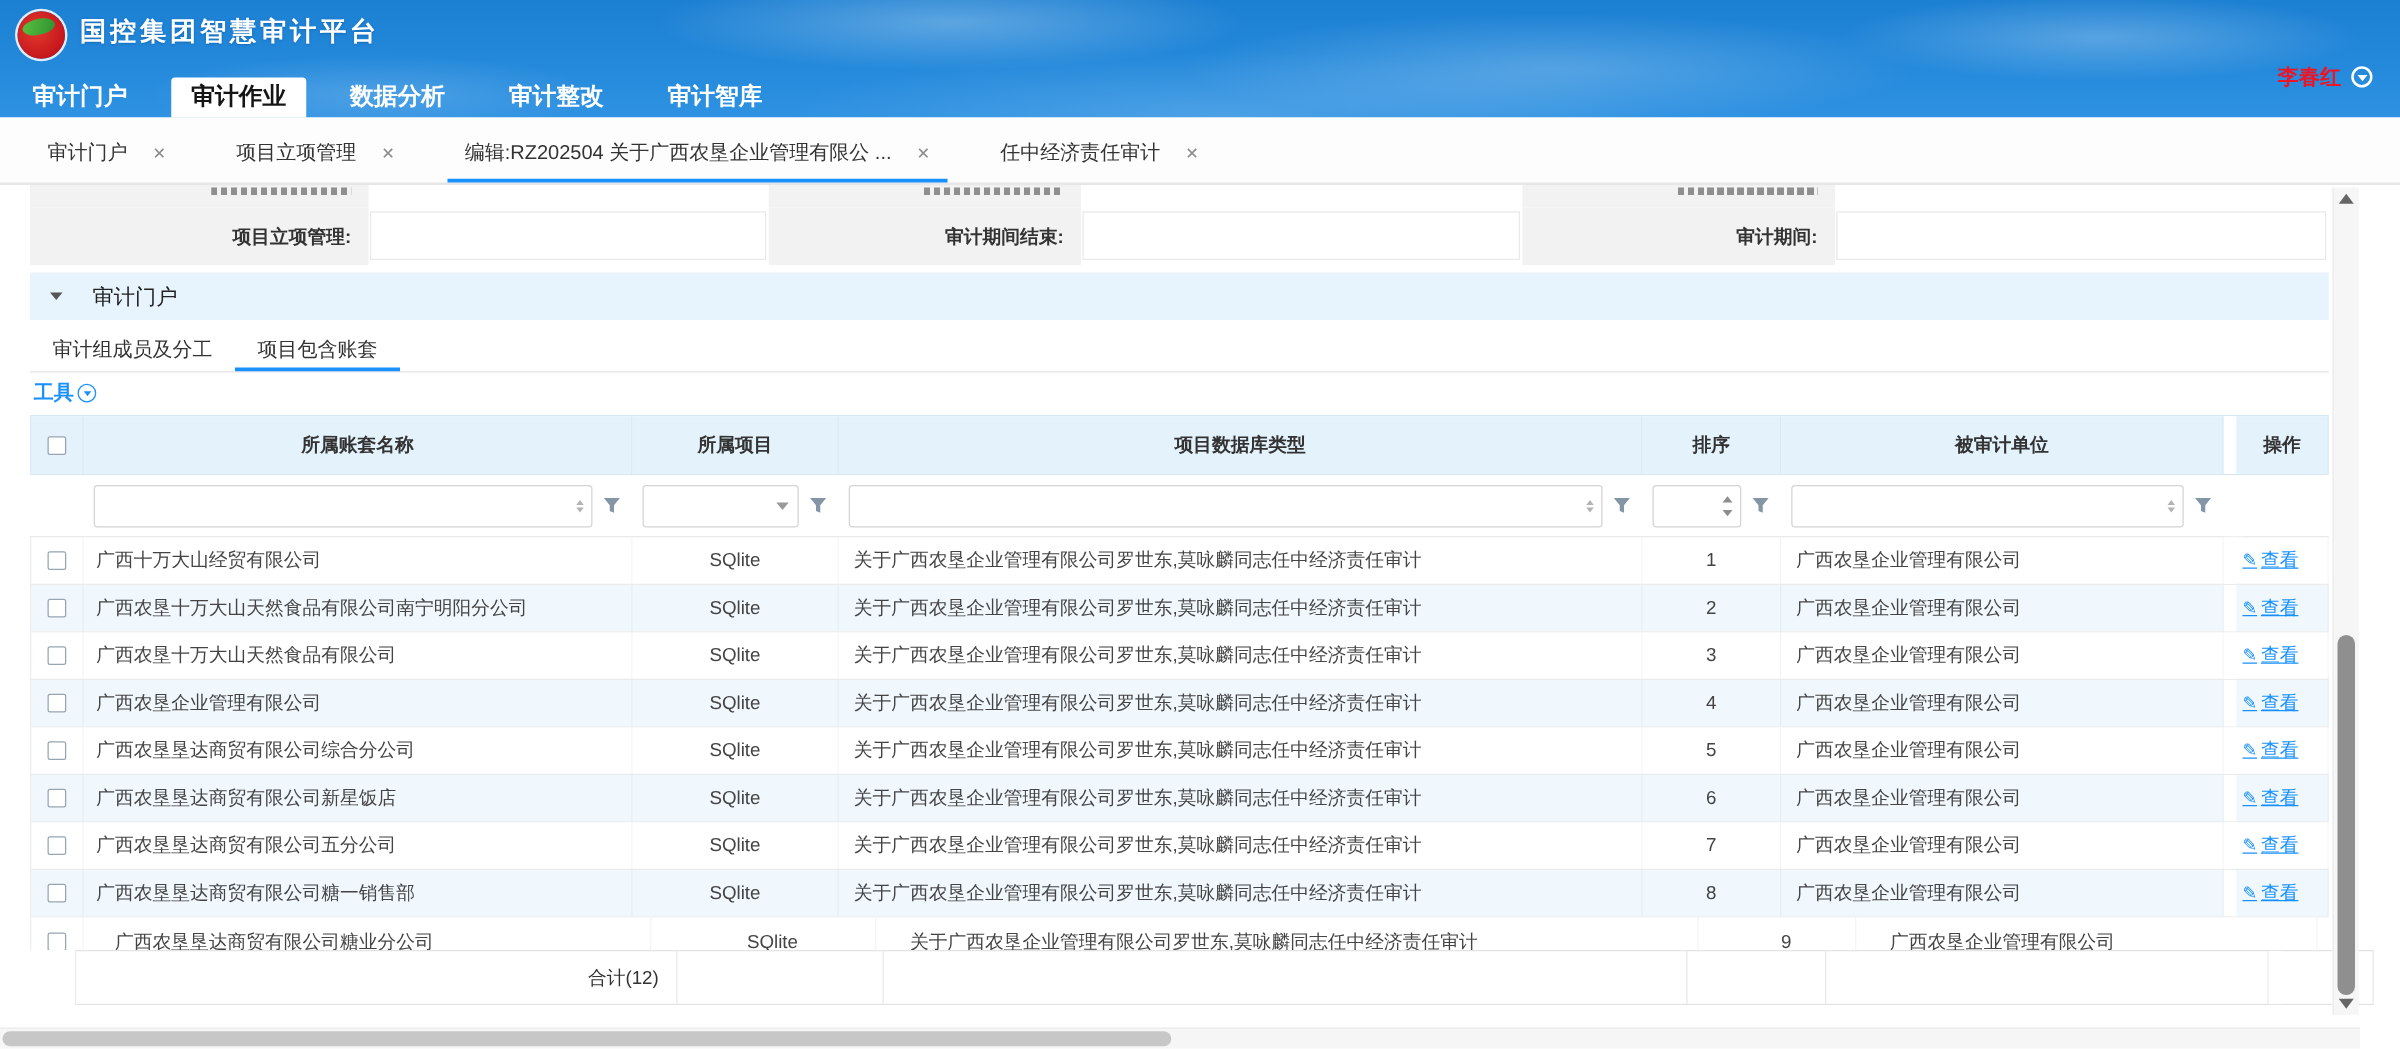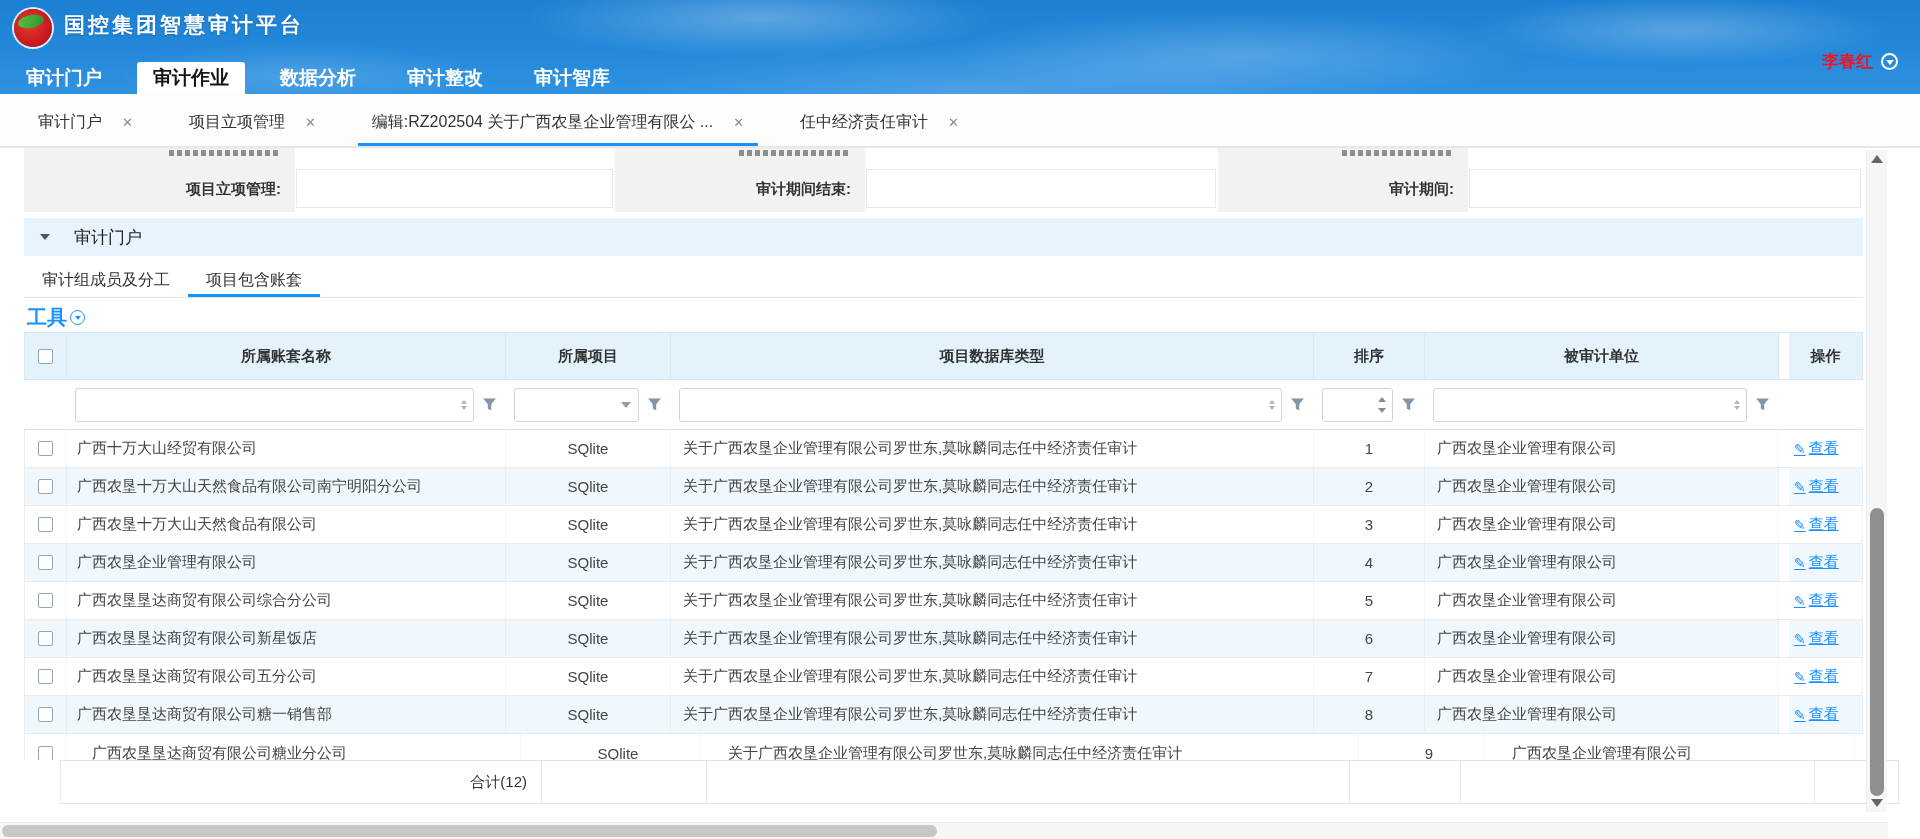--- a/index.html
+++ b/index.html
@@ -62,21 +62,21 @@
   .sec-caret { width:0; height:0; border-left:5px solid transparent; border-right:5px solid transparent;
     border-top:6px solid #555; margin-right:24px; }
   .section-title { font-size:17px; color:#222; }
 
   .sub-tabs { position:absolute; left:24px; top:112px; width:1839px; height:38px;
     border-bottom:1px solid #e4e4e4; display:flex; }
   .sub-tab { padding:10px 18px; font-size:16px; color:#333; white-space:nowrap; cursor:pointer; }
   .sub-tab.active { border-bottom:3px solid #1890ff; padding-bottom:7px; }
 
   .tools { position:absolute; left:27px; top:156px; display:inline-flex; align-items:center; gap:3px;
-    color:#1890ff; font-size:20px; font-weight:bold; cursor:pointer; }
+    color:#1890ff; font-size:16px; font-weight:bold; cursor:pointer; }
   .tools .circle-caret { width:15px; height:15px; border:1px solid #1890ff; }
   .tools .caret-down-b { width:0; height:0; border-left:3px solid transparent; border-right:3px solid transparent;
     border-top:4px solid #1890ff; margin-top:1px; }
 
   
   .grid-row { display:grid; grid-template-columns:43px 439px 165px 643px 111px 354px 10px 74px; width:1839px; }
   .table { position:absolute; left:24px; top:184px; width:1839px; }
   .thead { height:48px; border-top:1px solid #d4e6f4; border-bottom:1px solid #d4e6f4; }
   .thead > div { background:#e4f2fc; display:flex; align-items:center; justify-content:center;
     font-size:15px; font-weight:bold; color:#333; border-right:1px solid #d7e9f6; overflow:hidden; white-space:nowrap; }

